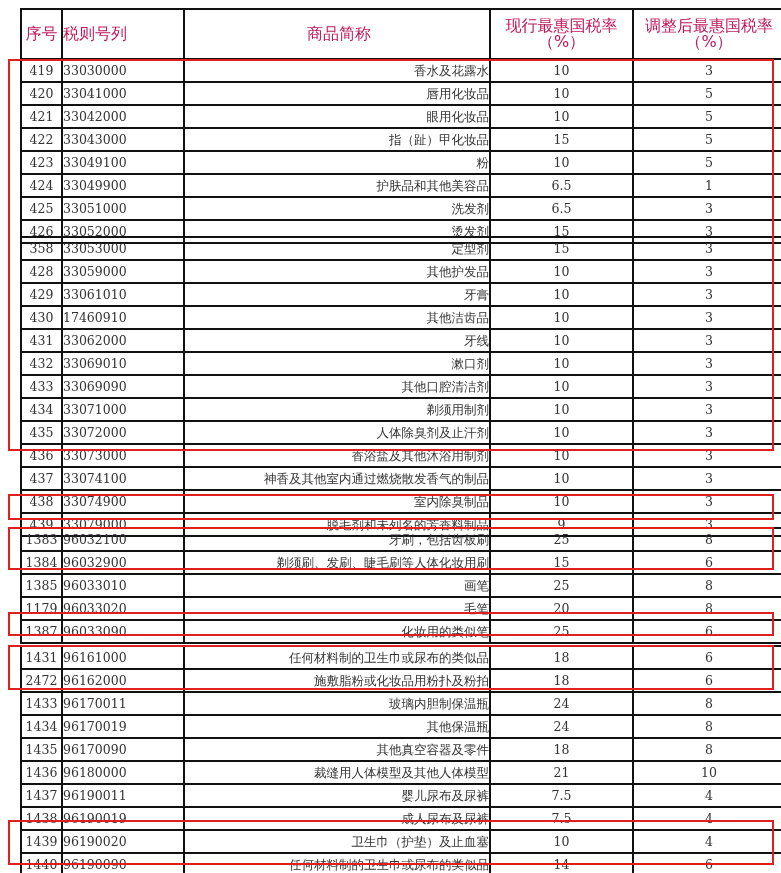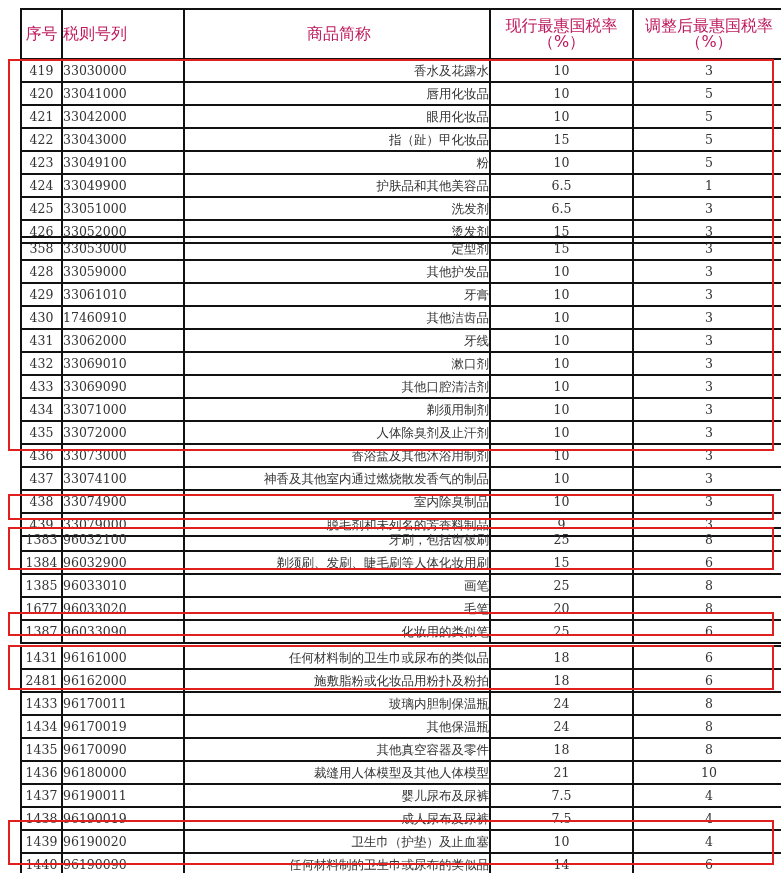--- a/index.html
+++ b/index.html
@@ -201,21 +201,21 @@
         <td class="c-new">6</td>
       </tr>
       <tr>
         <td class="c-no">1385</td>
         <td class="c-code">96033010</td>
         <td class="c-name">画笔</td>
         <td class="c-cur">25</td>
         <td class="c-new">8</td>
       </tr>
       <tr>
-        <td class="c-no">1677</td>
+        <td class="c-no">1179</td>
         <td class="c-code">96033020</td>
         <td class="c-name">毛笔</td>
         <td class="c-cur">20</td>
         <td class="c-new">8</td>
       </tr>
       <tr>
         <td class="c-no">1387</td>
         <td class="c-code">96033090</td>
         <td class="c-name">化妆用的类似笔</td>
         <td class="c-cur">25</td>
@@ -227,21 +227,21 @@
 <table class="seg" style="top:645px;" id="seg3">
   <tbody>
       <tr>
         <td class="c-no">1431</td>
         <td class="c-code">96161000</td>
         <td class="c-name">任何材料制的卫生巾或尿布的类似品</td>
         <td class="c-cur">18</td>
         <td class="c-new">6</td>
       </tr>
       <tr>
-        <td class="c-no">2481</td>
+        <td class="c-no">2472</td>
         <td class="c-code">96162000</td>
         <td class="c-name">施敷脂粉或化妆品用粉扑及粉拍</td>
         <td class="c-cur">18</td>
         <td class="c-new">6</td>
       </tr>
       <tr>
         <td class="c-no">1433</td>
         <td class="c-code">96170011</td>
         <td class="c-name">玻璃内胆制保温瓶</td>
         <td class="c-cur">24</td>

